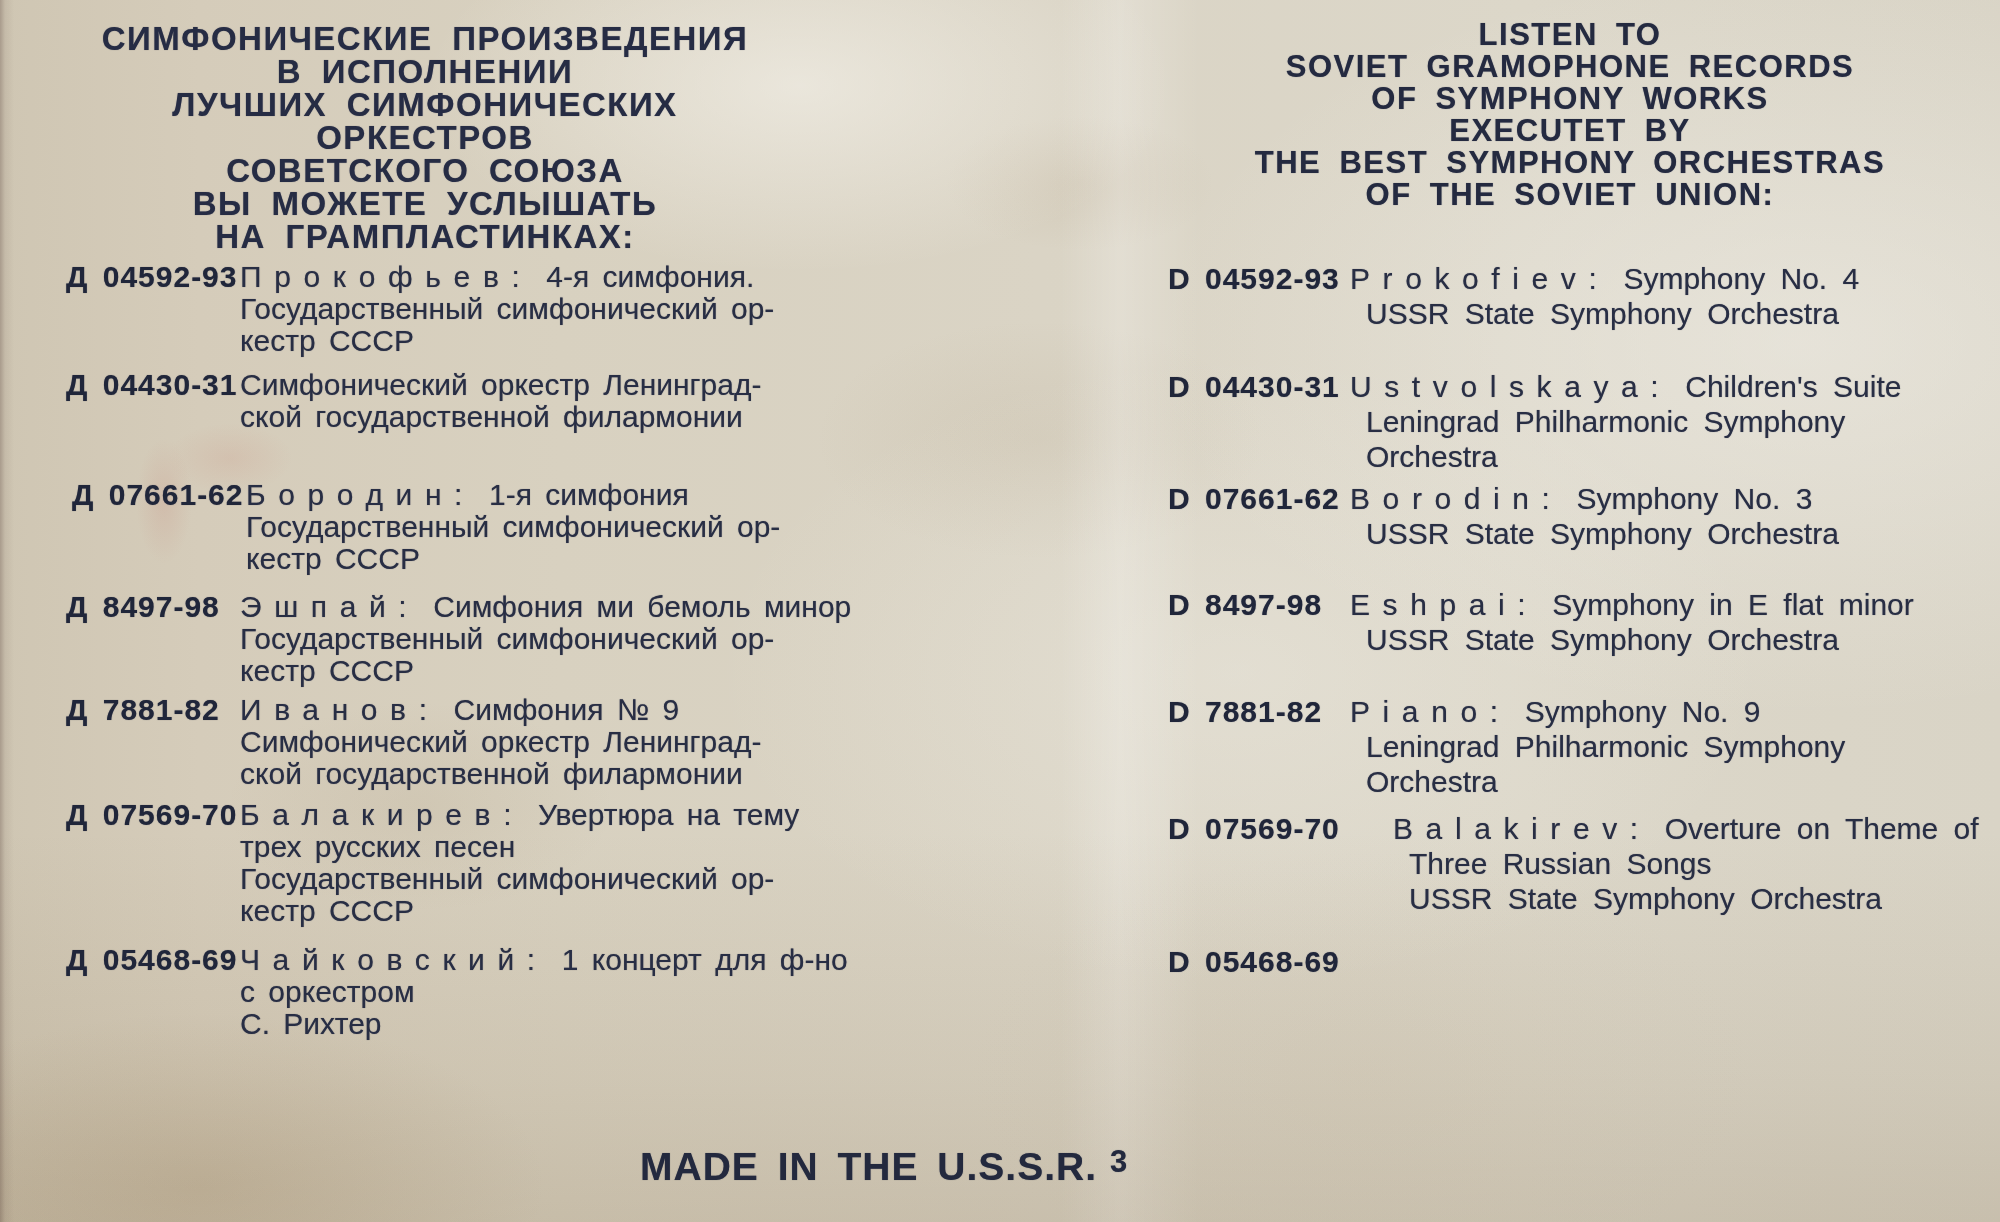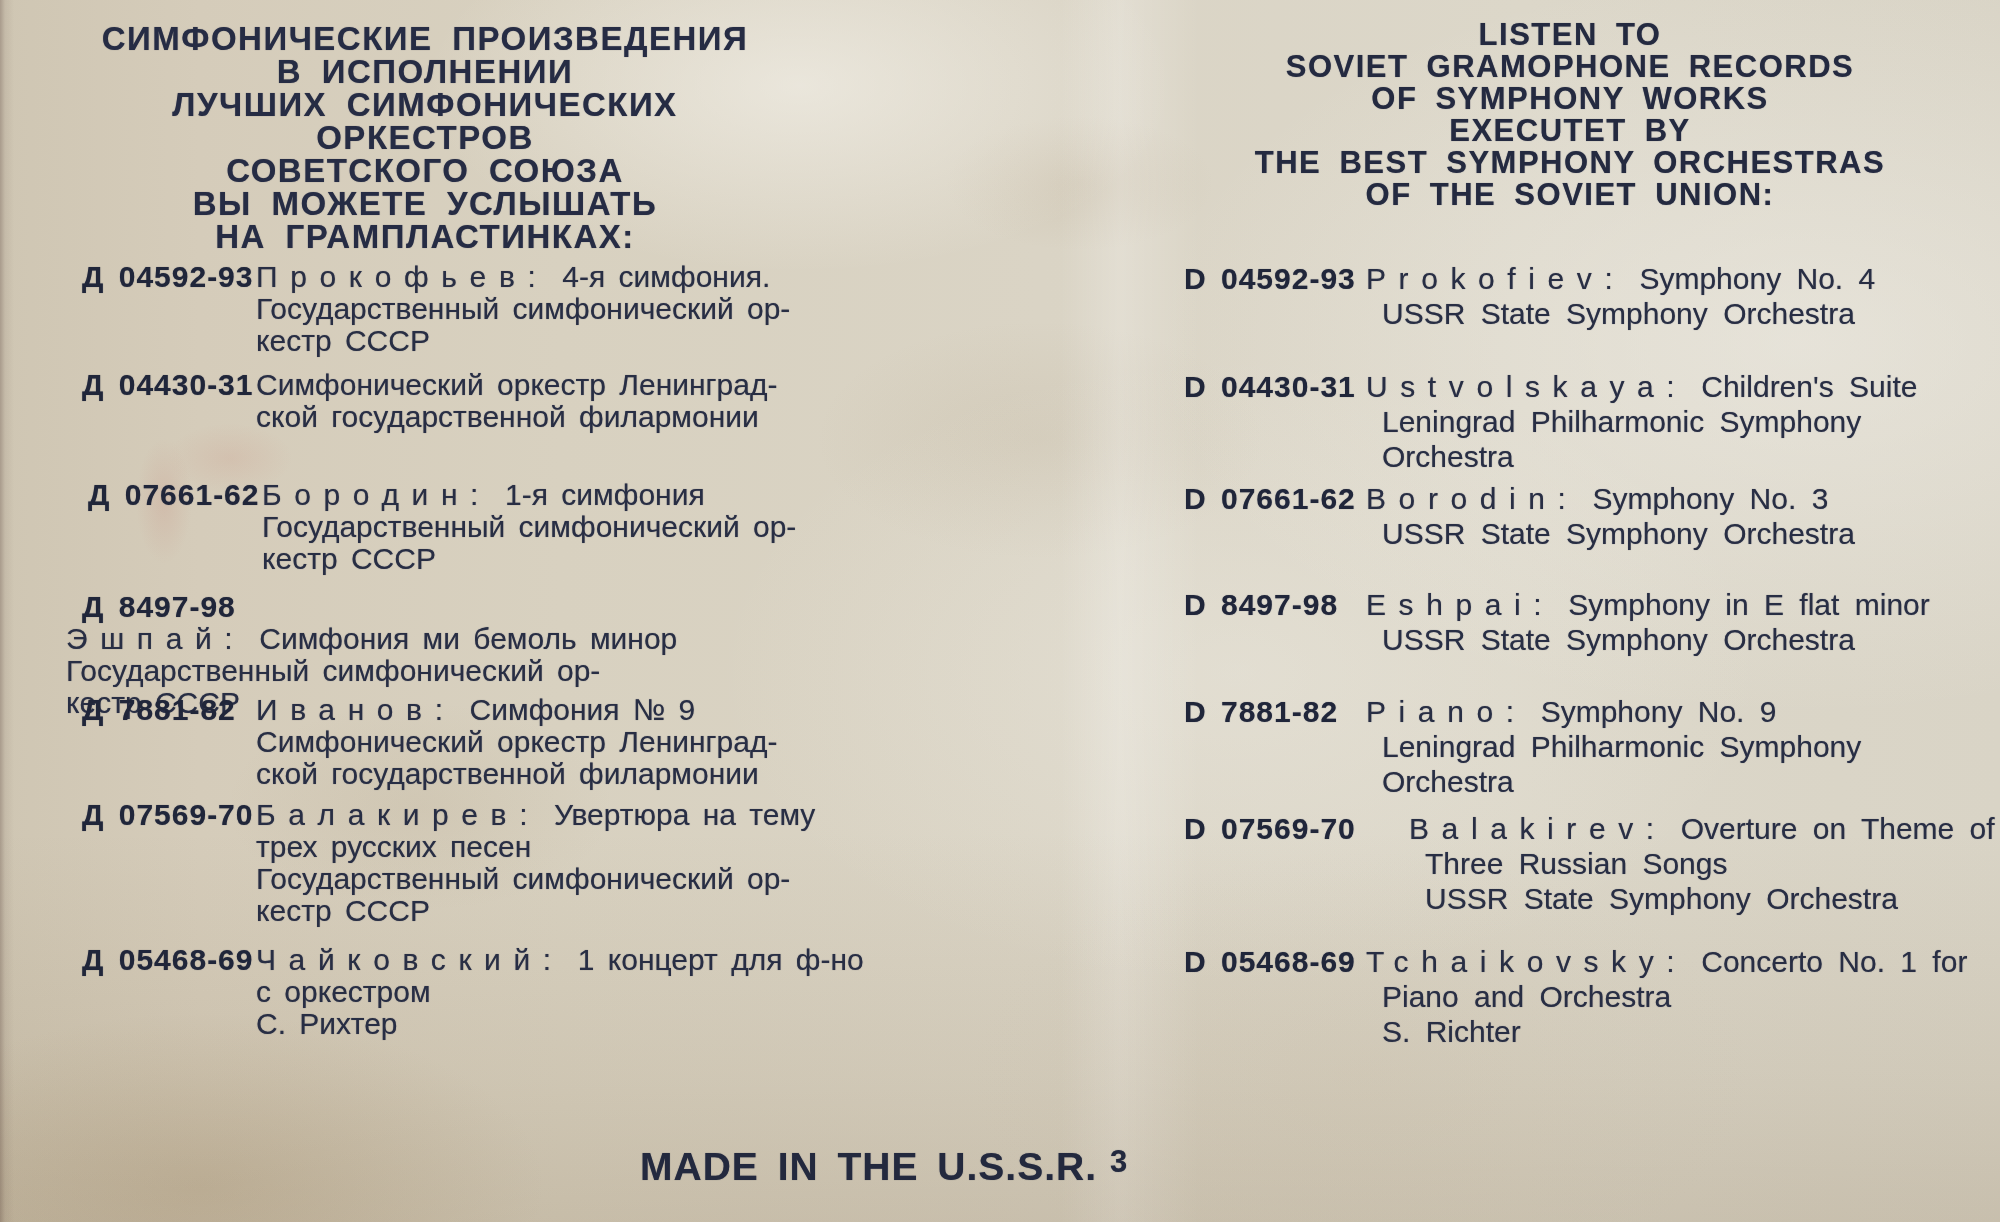--- a/index.html
+++ b/index.html
@@ -29,21 +29,21 @@
       radial-gradient(ellipse 40px 90px at 8.2% 41%, rgba(185,80,70,0.12), rgba(185,80,70,0) 70%),
       radial-gradient(ellipse 520px 300px at 68% 88%, rgba(210,200,180,0.25), rgba(210,200,180,0) 75%),
       
       linear-gradient(90deg,#cfc6b3 0%,#d5ccba 10%,#d8d1c0 28%,#dad4c5 52%,#dcd7c9 76%,#d9d4c6 100%);
   }
   .t{ text-shadow:0 0 1px rgba(38,44,70,0.55); }
   .heading{ position:absolute; text-align:center; font-weight:700; letter-spacing:1.5px; }
   .heading.hl{ left:80px;  top:22px; width:690px;  font-size:33px; line-height:33px; word-spacing:9px;  color:#262c44;}
   .heading.hr{ left:1225px;top:19px; width:690px;  font-size:31px; line-height:32px; word-spacing:8px;  color:#242a40;}
   .entry{ position:absolute; display:flex; align-items:flex-start; }
-  .num{ font-weight:700; font-size:30px; letter-spacing:1px; word-spacing:5px; color:#20263a; flex:0 0 auto;margin-left:16px; }
+  .num{ font-weight:700; font-size:30px; letter-spacing:1px; word-spacing:5px; color:#20263a; flex:0 0 auto; }
   .txt{ flex:0 0 auto; font-size:30px; color:#282e44; }
   .composer{ letter-spacing:0.42em; margin-right:14px; white-space:nowrap; }
   .col-left  .txt{ word-spacing:5px; }
   .col-right .txt{ word-spacing:7px; }
   .footer-made{ position:absolute; left:640px; top:1145px; font-weight:700; font-size:39px; letter-spacing:1px; word-spacing:7px; color:#23293e; }
   .footer-page{ position:absolute; left:1110px; top:1144px; font-weight:700; font-size:31px; color:#23293e; }
 </style>
 </head>
 <body>
 
@@ -88,21 +88,21 @@
       <div class="entry t" style="left: 72px; top: 479px;">
     <div class="num" style="width: 174px; line-height: 32px;">Д 07661-62</div>
     <div class="txt" style="width: 625px; line-height: 32px;">
       <div class="line1">
         <span class="composer">Бородин:</span><span class="title">1-я симфония</span>
       </div>
     <div class="pline">Государственный симфонический ор-</div>
           <div class="pline">кестр СССР</div>
         </div>
   </div>
-      <div class="entry t" style="left: 66px; top: 591px; flex-direction: column;">
+      <div class="entry t" style="left: 66px; top: 591px;">
     <div class="num" style="width: 174px; line-height: 32px;">Д 8497-98</div>
     <div class="txt" style="width: 625px; line-height: 32px;">
       <div class="line1">
         <span class="composer">Эшпай:</span><span class="title">Симфония ми бемоль минор</span>
       </div>
     <div class="pline">Государственный симфонический ор-</div>
           <div class="pline">кестр СССР</div>
         </div>
   </div>
       <div class="entry t" style="left: 66px; top: 694px;">
@@ -190,26 +190,19 @@
     <div class="txt" style="width: 640px; line-height: 35px;">
       <div class="line1">
         <span class="composer">Balakirev:</span><span class="title">Overture on Theme of</span>
       </div>
     <div class="pline" style="padding-left: 16px;">Three Russian Songs</div>
           <div class="pline" style="padding-left: 16px;">USSR State Symphony Orchestra</div>
         </div>
   </div>
       <div class="entry t" style="left: 1168px; top: 944px;">
     <div class="num" style="width: 182px; line-height: 35px;">D 05468-69</div>
-    <div class="txt" style="width: 640px; line-height: 35px;">
-      <div class="line1">
-        <span class="composer">Tchaikovsky:</span><span class="title">Concerto No. 1 for</span>
-      </div>
-    <div class="pline" style="padding-left: 16px;">Piano and Orchestra</div>
-          <div class="pline" style="padding-left: 16px;">S. Richter</div>
-        </div>
   </div>
     </div>
 
   <div class="footer-made t">MADE IN THE U.S.S.R.</div>
   <div class="footer-page t">3</div>
 
 </div>
 
 </body></html>

